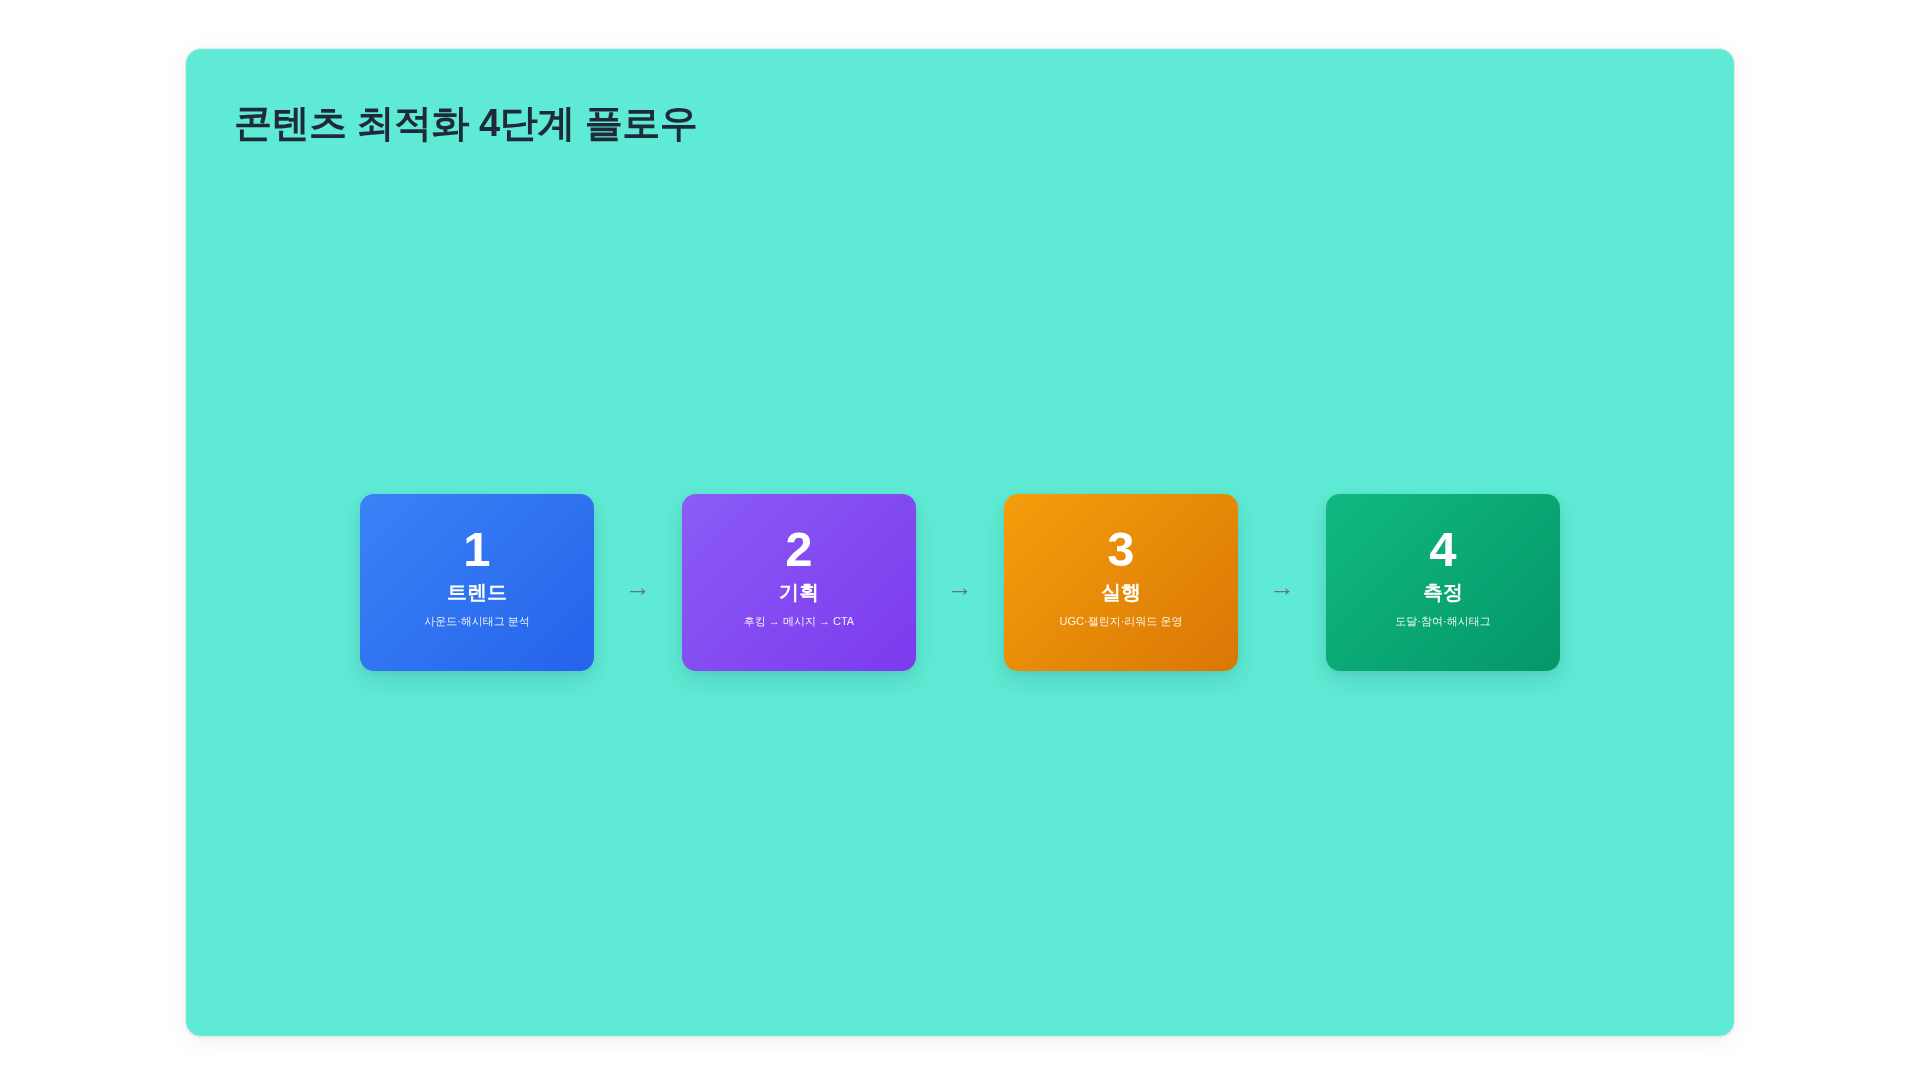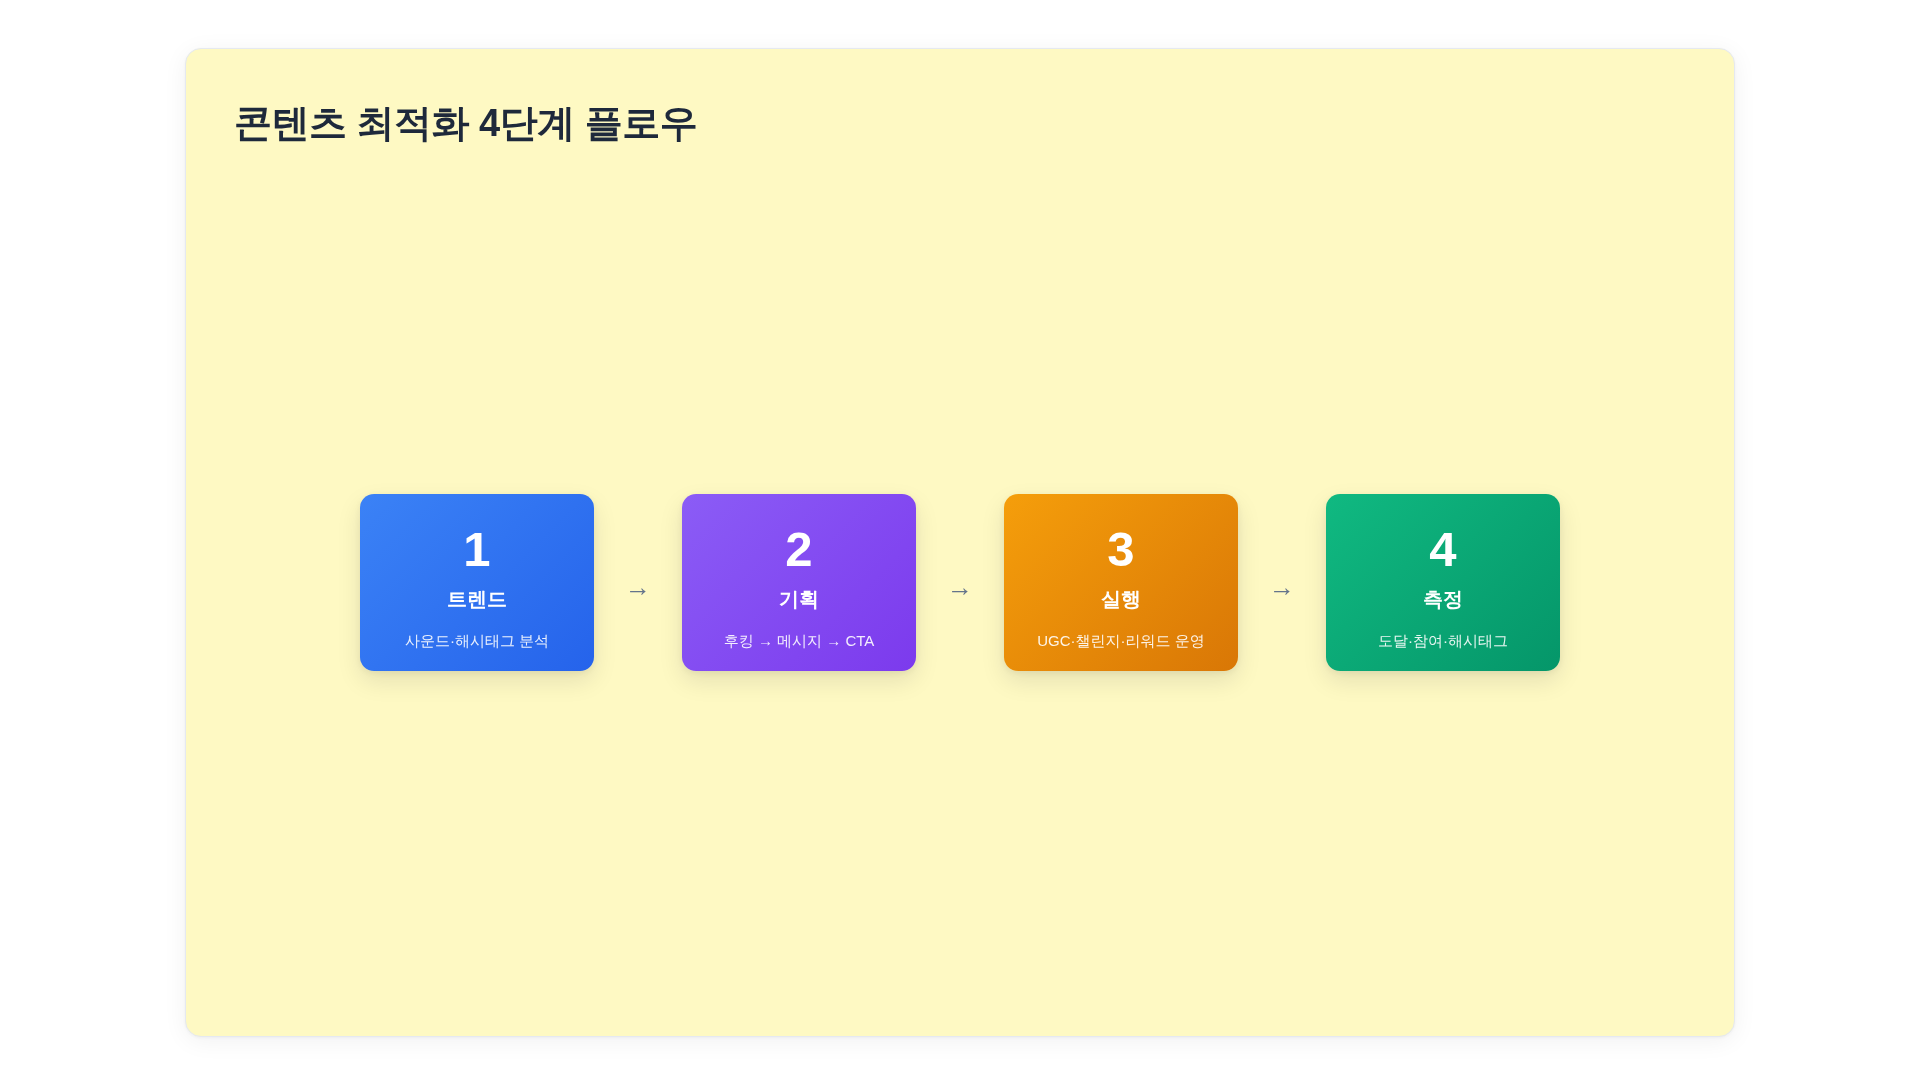--- a/index.html
+++ b/index.html
@@ -9,21 +9,21 @@
       background: #ffffff;
       overflow: hidden;
       font-family: "Liberation Sans", "DejaVu Sans", sans-serif;
     }
     .panel {
       position: absolute;
       left: 185px;
       top: 48px;
       width: 1550px;
       height: 989px;
-      background: #fef9c3;
+      background: #5eead4;
       border: 1px solid #e5e9f0;
       border-radius: 16px;
       box-shadow: 0 4px 24px rgba(15, 23, 42, 0.06), 0 1px 3px rgba(15, 23, 42, 0.04);
     }
     .title {
       position: absolute;
       left: 48px;
       top: 49px;
       font-size: 38px;
       font-weight: 700;
@@ -58,29 +58,29 @@
     .step-3 { background: linear-gradient(135deg, #f59e0b 0%, #d97706 100%); }
     .step-4 { background: linear-gradient(135deg, #10b981 0%, #059669 100%); }
     .step-num {
       margin-top: 30px;
       font-size: 49px;
       font-weight: 700;
       line-height: 50px;
       color: #ffffff;
     }
     .step-title {
-      margin-top: 13px;
+      margin-top: 6px;
       font-size: 20px;
       font-weight: 700;
       line-height: 24px;
       color: #ffffff;
     }
     .step-desc {
-      margin-top: 20px;
-      font-size: 15px;
+      margin-top: 7px;
+      font-size: 11px;
       line-height: 20px;
       color: rgba(255, 255, 255, 0.9);
       white-space: nowrap;
     }
     .arrow {
       width: 88px;
       text-align: center;
       font-size: 26px;
       line-height: 30px;
       color: #64748b;

